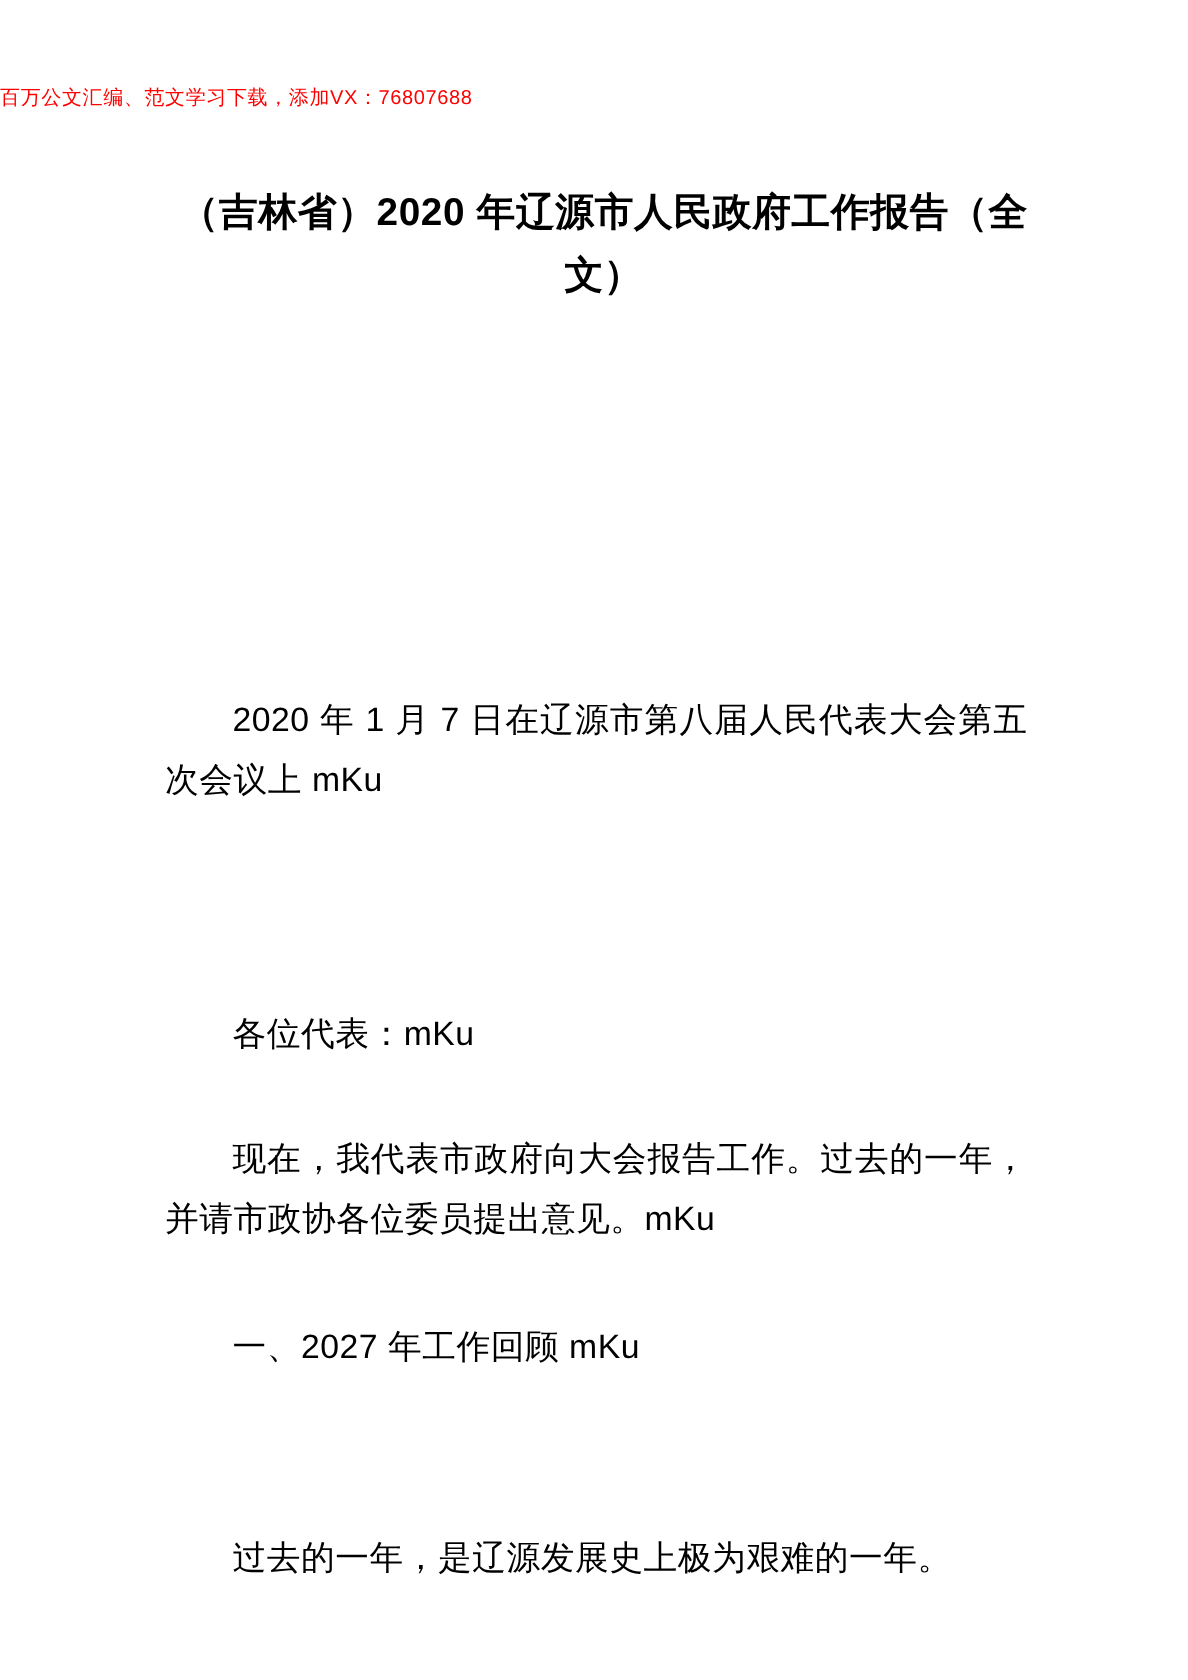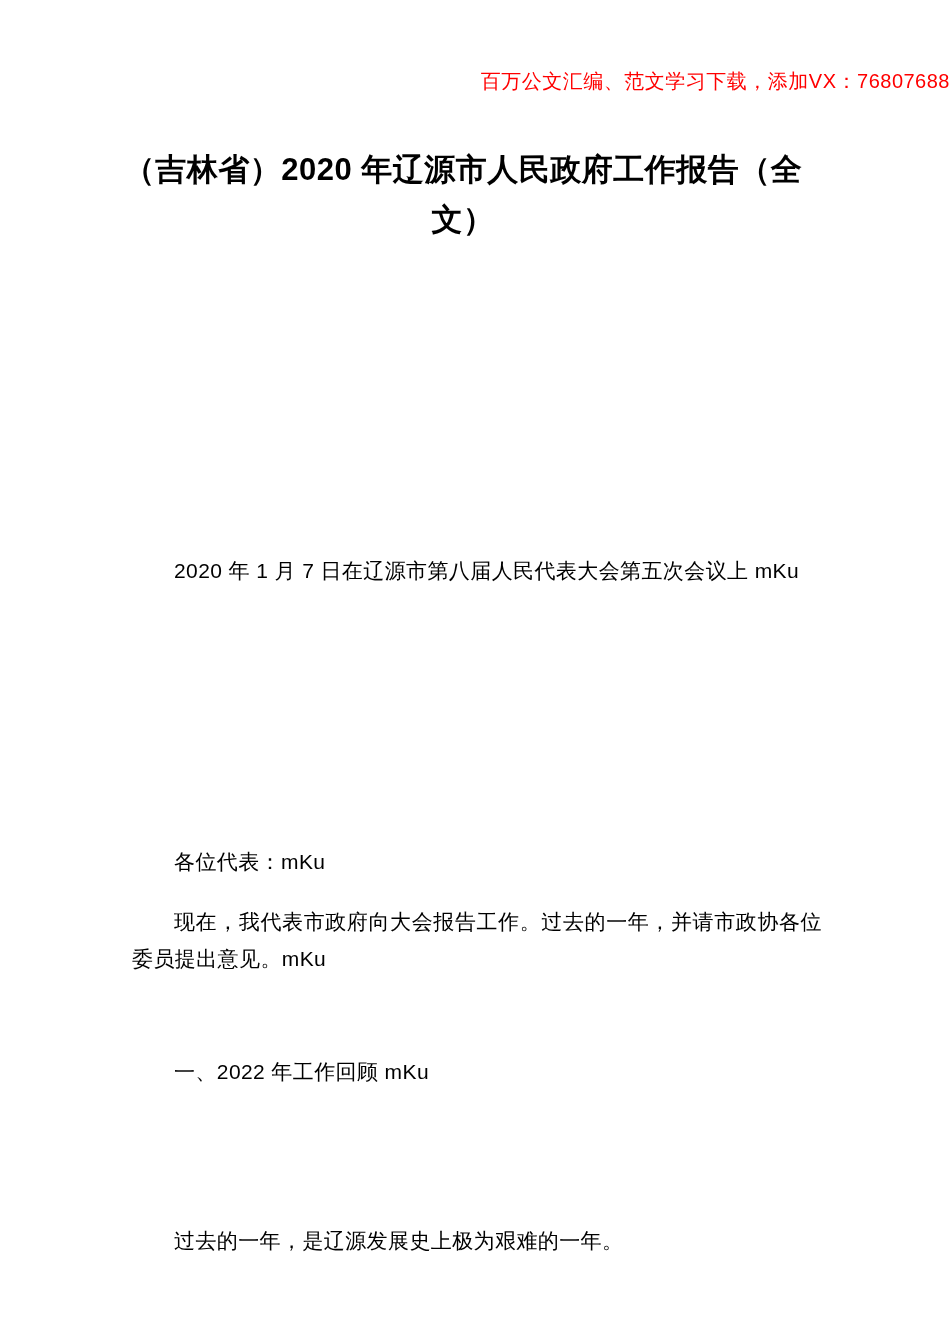--- a/index.html
+++ b/index.html
@@ -20,70 +20,70 @@
     height: 1344px;
     box-sizing: border-box;
     padding: 0;
     position: relative;
   }
   .watermark {
     position: absolute;
     top: 68px;
     left: 0;
     width: 950px;
-    text-align: right;
+    text-align: left;
     color: #ff0000;
-    font-size: 20px;
+    font-size: 16px;
     font-family: "Liberation Sans", sans-serif;
     letter-spacing: 0.5px;
     white-space: nowrap;
   }
   .doc-title {
     position: absolute;
     top: 145px;
-    left: 108px;
+    left: 128px;
     width: 710px;
     text-align: center;
     font-size: 31px;
     font-weight: bold;
     line-height: 1.62;
     letter-spacing: 0.5px;
   }
   .body-block {
     position: absolute;
     left: 132px;
     width: 690px;
-    font-size: 21px;
+    font-size: 27px;
     line-height: 1.78;
     letter-spacing: 0.4px;
     text-align: justify;
   }
   .indent {
     text-indent: 2em;
   }
   .p1 { top: 552px; }
   .p2 { top: 703px; }
-  .p3 { top: 803px; margin-top: 40px; }
+  .p3 { top: 803px; }
   .p4 { top: 903px; }
   .p5 { top: 1053px; }
   .p6 { top: 1222px; }
 </style>
 </head>
 <body>
 
 <div class="page">
 
   <div class="watermark">百万公文汇编、范文学习下载，添加VX：76807688</div>
 
   <div class="doc-title">（吉林省）2020 年辽源市人民政府工作报告（全文）</div>
 
   <div class="body-block indent p1">2020 年 1 月 7 日在辽源市第八届人民代表大会第五次会议上 mKu</div>
 
 
   <div class="body-block indent p3">各位代表：mKu</div>
 
   <div class="body-block indent p4">现在，我代表市政府向大会报告工作。过去的一年，并请市政协各位委员提出意见。mKu</div>
 
-  <div class="body-block indent p5">一、2022 年工作回顾 mKu</div>
+  <div class="body-block indent p5">一、2027 年工作回顾 mKu</div>
 
   <div class="body-block indent p6">过去的一年，是辽源发展史上极为艰难的一年。</div>
 
 </div>
 
 </body></html>

